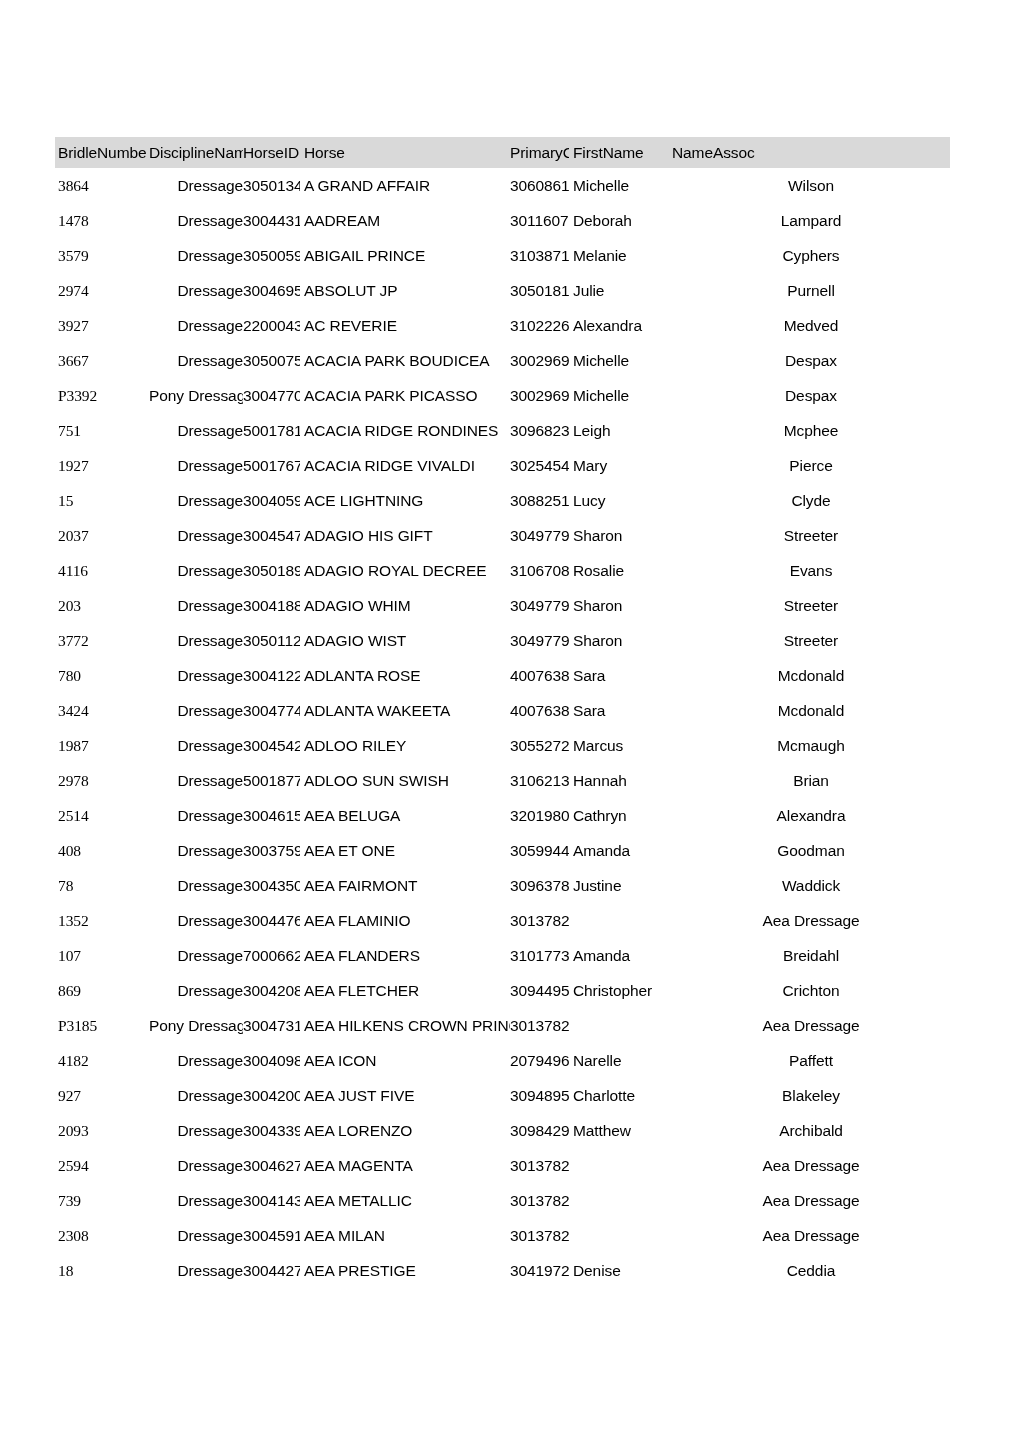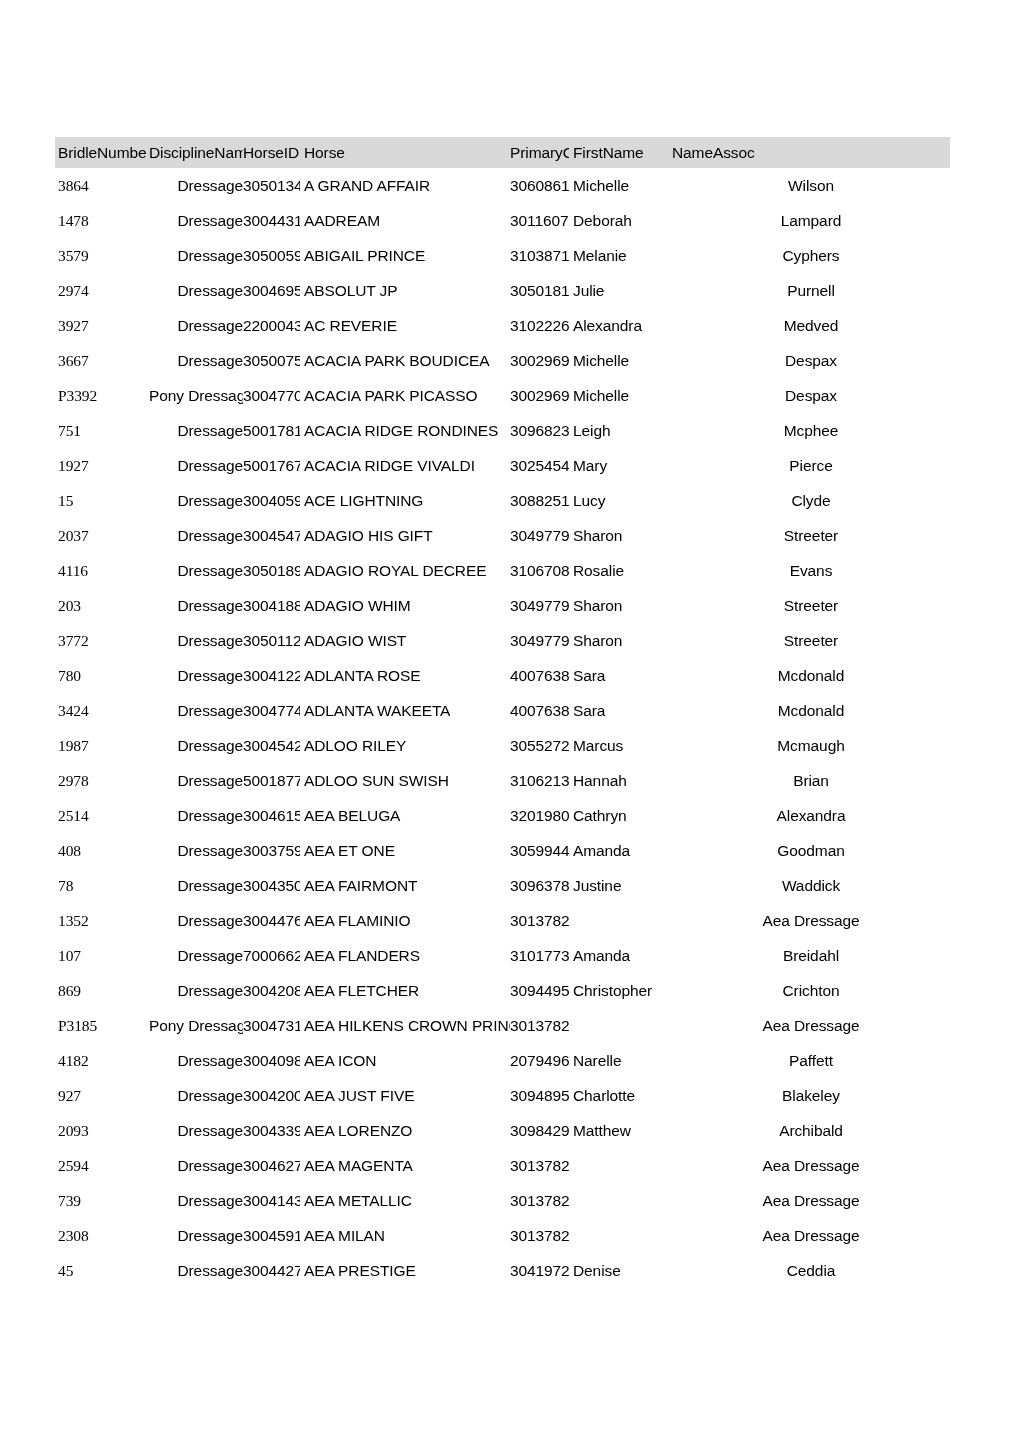--- a/index.html
+++ b/index.html
@@ -394,21 +394,21 @@
           <tr>
             <td class="c-bridle">2308</td>
             <td class="c-disc">Dressage</td>
             <td class="c-horseid">30045916</td>
             <td class="c-horse">AEA MILAN</td>
             <td class="c-owner">3013782</td>
             <td class="c-first"></td>
             <td class="c-assoc">Aea Dressage</td>
           </tr>
           <tr>
-            <td class="c-bridle">45</td>
+            <td class="c-bridle">18</td>
             <td class="c-disc">Dressage</td>
             <td class="c-horseid">30044271</td>
             <td class="c-horse">AEA PRESTIGE</td>
             <td class="c-owner">3041972</td>
             <td class="c-first">Denise</td>
             <td class="c-assoc">Ceddia</td>
           </tr>
         </tbody>
     </table>
   </div>

